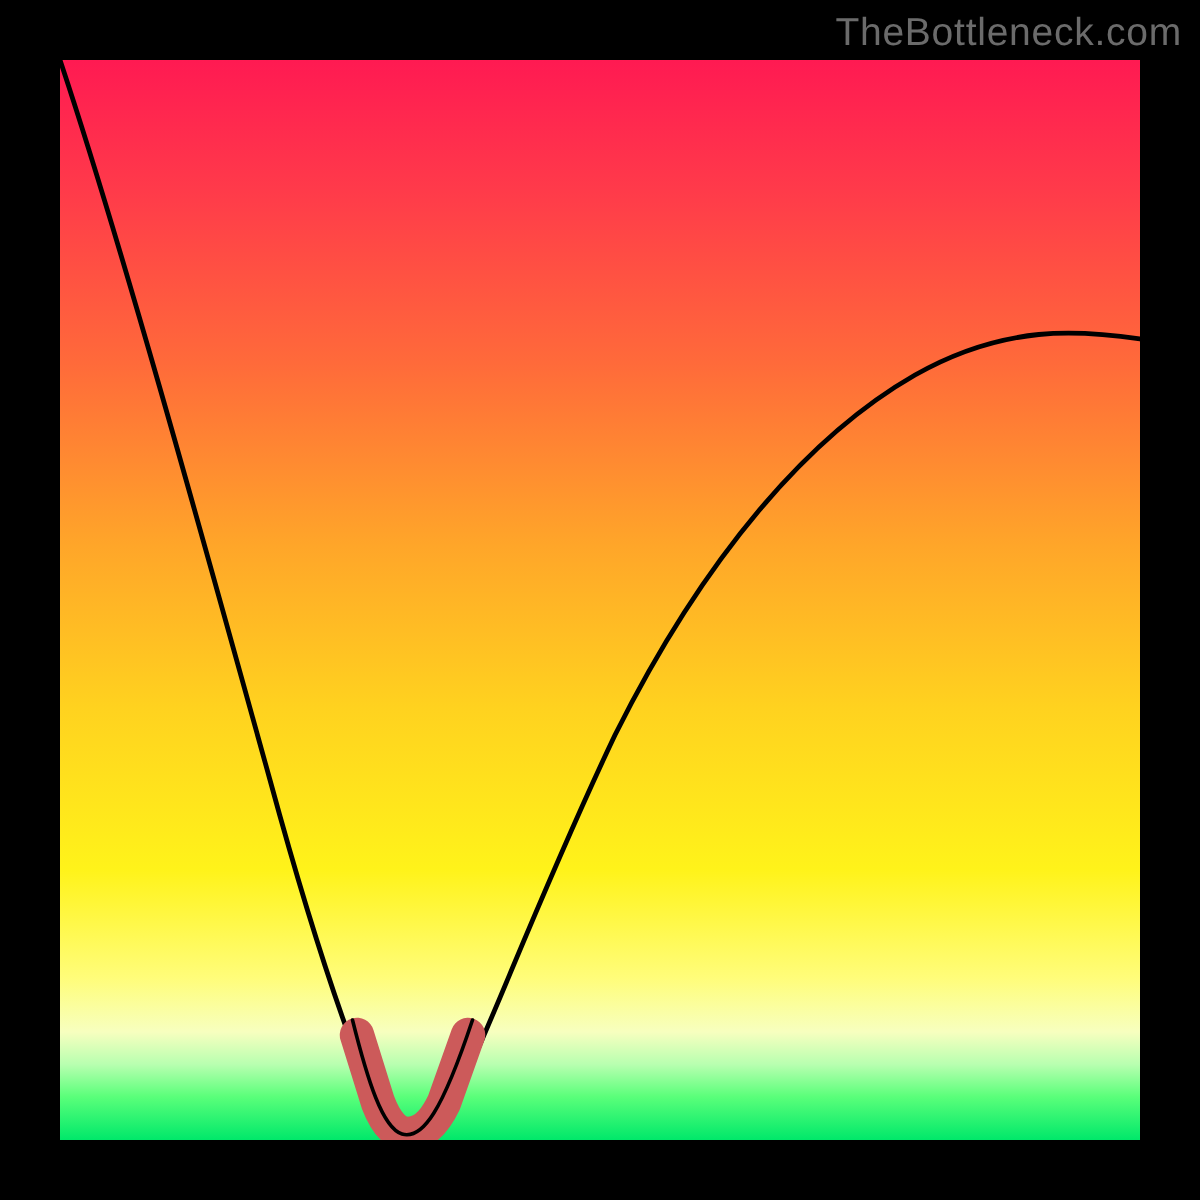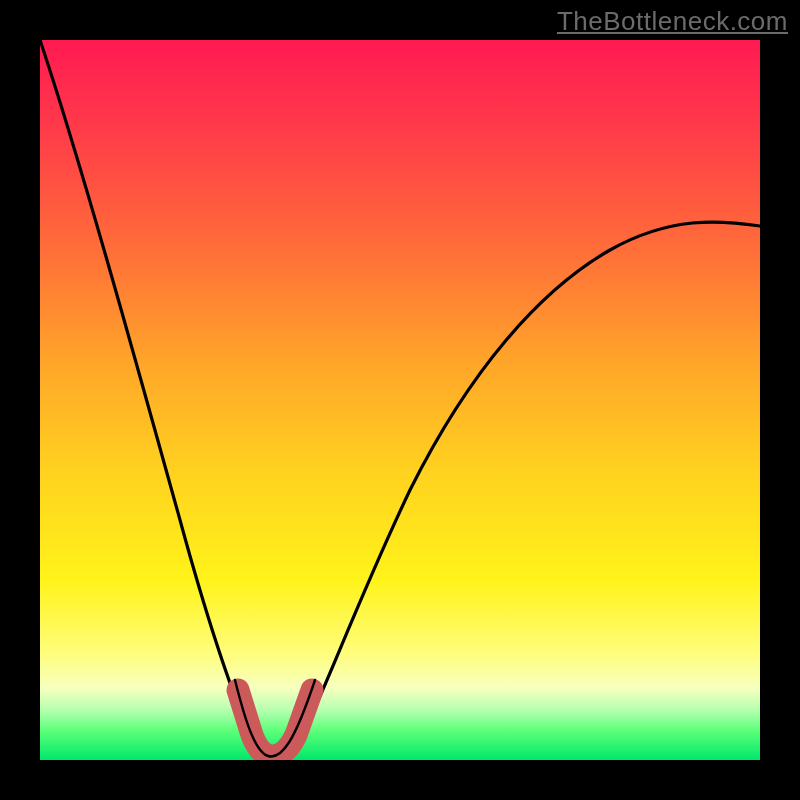--- a/index.html
+++ b/index.html
@@ -40,21 +40,20 @@
   }
   .watermark {
     position: absolute;
     top: 6px;
     right: 12px;
     color: #6b6b6b;
     font-size: 26px;
     letter-spacing: 0.5px;
     user-select: none;
     pointer-events: none;
-    text-decoration: underline;
   }
   svg {
     position: absolute;
     left: 0;
     top: 0;
   }
 </style>
 </head>
 <body>
 

